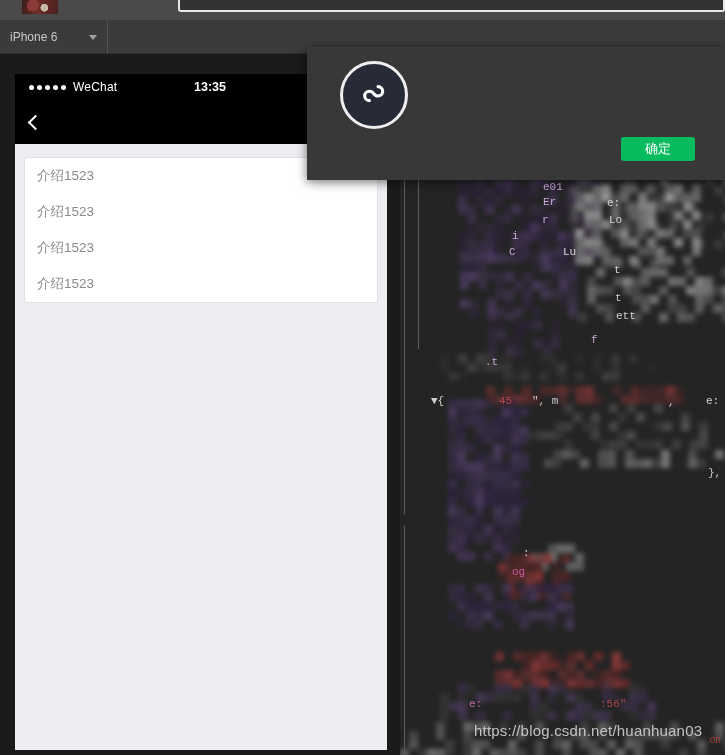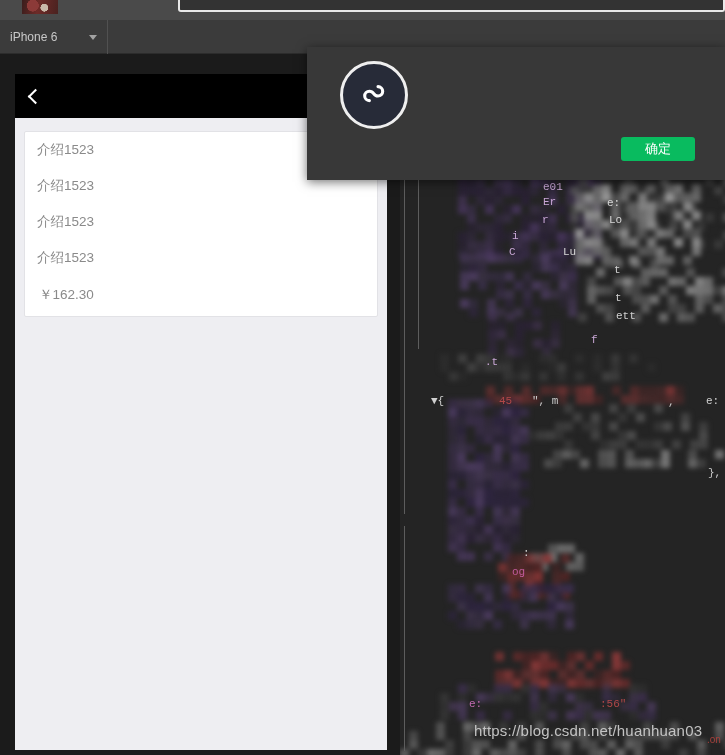--- a/index.html
+++ b/index.html
@@ -199,31 +199,41 @@
     <div class="tb-cell w1">
       <span class="tb-label">iPhone 6</span>
       <span class="caret"></span>
     </div>
   </div>
 
   <div class="sim-bg"></div>
 
   <div class="phone">
 
+    <div class="statusbar">
+      <span class="sig">
+        <i></i>
+          <i></i>
+          <i></i>
+          <i></i>
+          <i></i>
+      </span>
+      <span class="carrier">WeChat</span>
+      <span class="clock">13:35</span>
+    </div>
 
     <div class="navbar">
       <span class="back-chev"></span>
     </div>
 
     <div class="card">
       <div class="card-row">介绍1523</div>
       <div class="card-row">介绍1523</div>
       <div class="card-row">介绍1523</div>
       <div class="card-row">介绍1523</div>
-      <div class="card-row price">￥162.30</div>
     </div>
   </div>
 
   <div class="code-panel">
     <div class="blur-layer" id="pixel-noise" style="filter: blur(2.4px);">
         <div class="px" style="left:120px;top:20px;width:9px;height:9px;background:#3a2020;opacity:0.87"></div>
         <div class="px" style="left:129px;top:20px;width:9px;height:9px;background:#4a2424;opacity:0.92"></div>
         <div class="px" style="left:138px;top:20px;width:9px;height:9px;background:#4a2424;opacity:0.86"></div>
         <div class="px" style="left:147px;top:20px;width:9px;height:9px;background:#4a2424;opacity:0.90"></div>
         <div class="px" style="left:156px;top:20px;width:9px;height:9px;background:#3a2020;opacity:0.88"></div>

